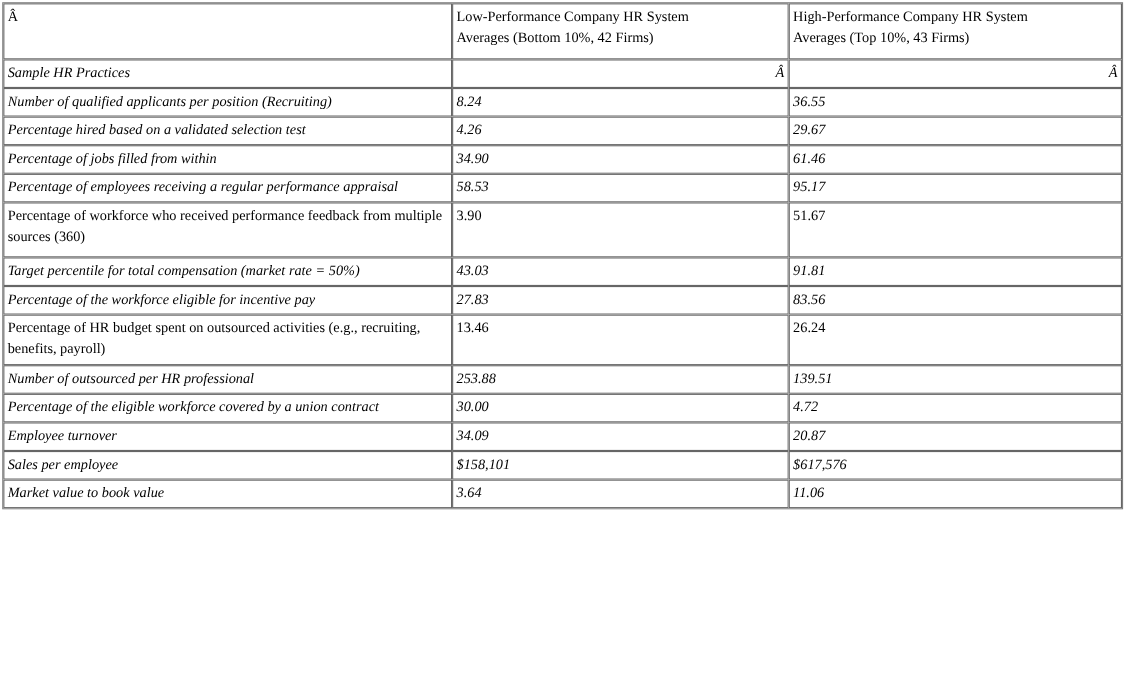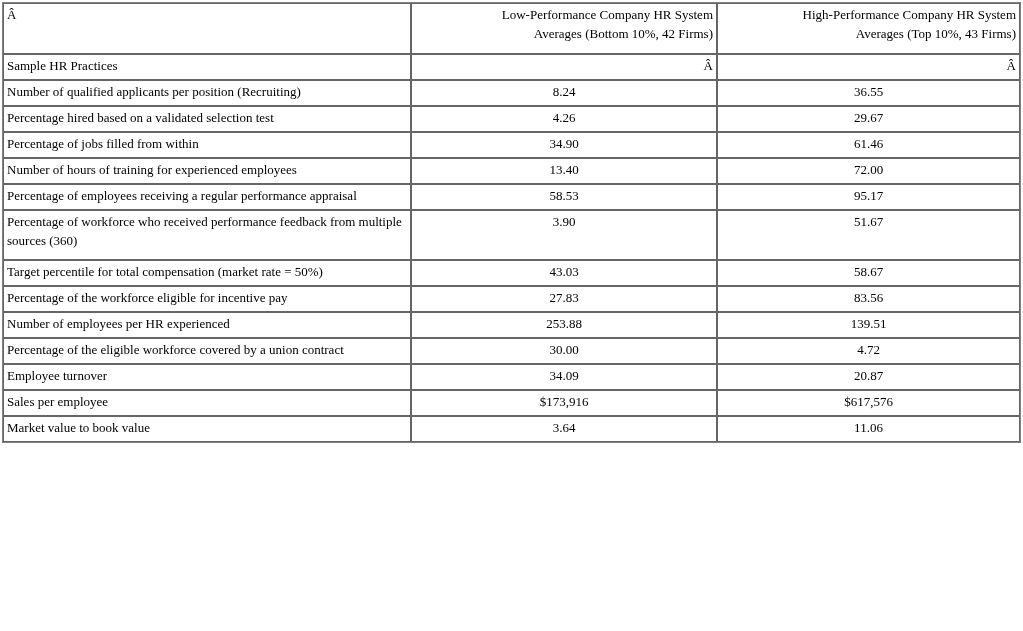--- a/index.html
+++ b/index.html
@@ -34,27 +34,27 @@
     background: #ffffff;
     word-wrap: break-word;
   }
 
   
   col.c-practice { width: 408px; }
   col.c-low      { width: 306px; }
   col.c-high     { width: 303px; }
 
   .cell-practice { text-align: left; }
-  .cell-num      { text-align: center; }
-  .cell-head     { text-align: right; vertical-align: middle; }
+  .cell-num      { text-align: left; }
+  .cell-head     { text-align: left; vertical-align: middle; }
   .nbsp-right { text-align: right; }
 
   
   tr.r-head td   { height: 44px; }
-  tr.r-1line td  { height: 19px; }
+  tr.r-1line td  { height: 19px; font-style: italic; }
   tr.r-2line td  { height: 39px; }
   tr.r-2line-tall td { height: 43px; margin-top: 42px; }
 </style>
 </head>
 <body>
 
 <table id="hr-table">
   <colgroup>
     <col class="c-practice">
     <col class="c-low">
@@ -86,62 +86,62 @@
         <td class="cell-practice">Percentage hired based on a validated selection test</td>
         <td class="cell-num">4.26</td>
         <td class="cell-num">29.67</td>
       </tr>
       <tr class="r-1line">
         <td class="cell-practice">Percentage of jobs filled from within</td>
         <td class="cell-num">34.90</td>
         <td class="cell-num">61.46</td>
       </tr>
       <tr class="r-1line">
-        <td class="cell-practice">Number of hours of training for experienced employees</td>
-        <td class="cell-num">13.40</td>
-        <td class="cell-num">72.00</td>
-      </tr>
-      <tr class="r-1line">
         <td class="cell-practice">Percentage of employees receiving a regular performance appraisal</td>
         <td class="cell-num">58.53</td>
         <td class="cell-num">95.17</td>
       </tr>
       <tr class="r-2line-tall">
         <td class="cell-practice">Percentage of workforce who received performance feedback from multiple sources (360)</td>
         <td class="cell-num">3.90</td>
         <td class="cell-num">51.67</td>
       </tr>
       <tr class="r-1line">
         <td class="cell-practice">Target percentile for total compensation (market rate = 50%)</td>
         <td class="cell-num">43.03</td>
-        <td class="cell-num">58.67</td>
+        <td class="cell-num">91.81</td>
       </tr>
       <tr class="r-1line">
         <td class="cell-practice">Percentage of the workforce eligible for incentive pay</td>
         <td class="cell-num">27.83</td>
         <td class="cell-num">83.56</td>
       </tr>
+      <tr class="r-2line">
+        <td class="cell-practice">Percentage of HR budget spent on outsourced activities (e.g., recruiting, benefits, payroll)</td>
+        <td class="cell-num">13.46</td>
+        <td class="cell-num">26.24</td>
+      </tr>
       <tr class="r-1line">
-        <td class="cell-practice">Number of employees per HR experienced</td>
+        <td class="cell-practice">Number of outsourced per HR professional</td>
         <td class="cell-num">253.88</td>
         <td class="cell-num">139.51</td>
       </tr>
       <tr class="r-1line">
         <td class="cell-practice">Percentage of the eligible workforce covered by a union contract</td>
         <td class="cell-num">30.00</td>
         <td class="cell-num">4.72</td>
       </tr>
       <tr class="r-1line">
         <td class="cell-practice">Employee turnover</td>
         <td class="cell-num">34.09</td>
         <td class="cell-num">20.87</td>
       </tr>
       <tr class="r-1line">
         <td class="cell-practice">Sales per employee</td>
-        <td class="cell-num">$173,916</td>
+        <td class="cell-num">$158,101</td>
         <td class="cell-num">$617,576</td>
       </tr>
       <tr class="r-1line">
         <td class="cell-practice">Market value to book value</td>
         <td class="cell-num">3.64</td>
         <td class="cell-num">11.06</td>
       </tr>
     </tbody>
 </table>
 

